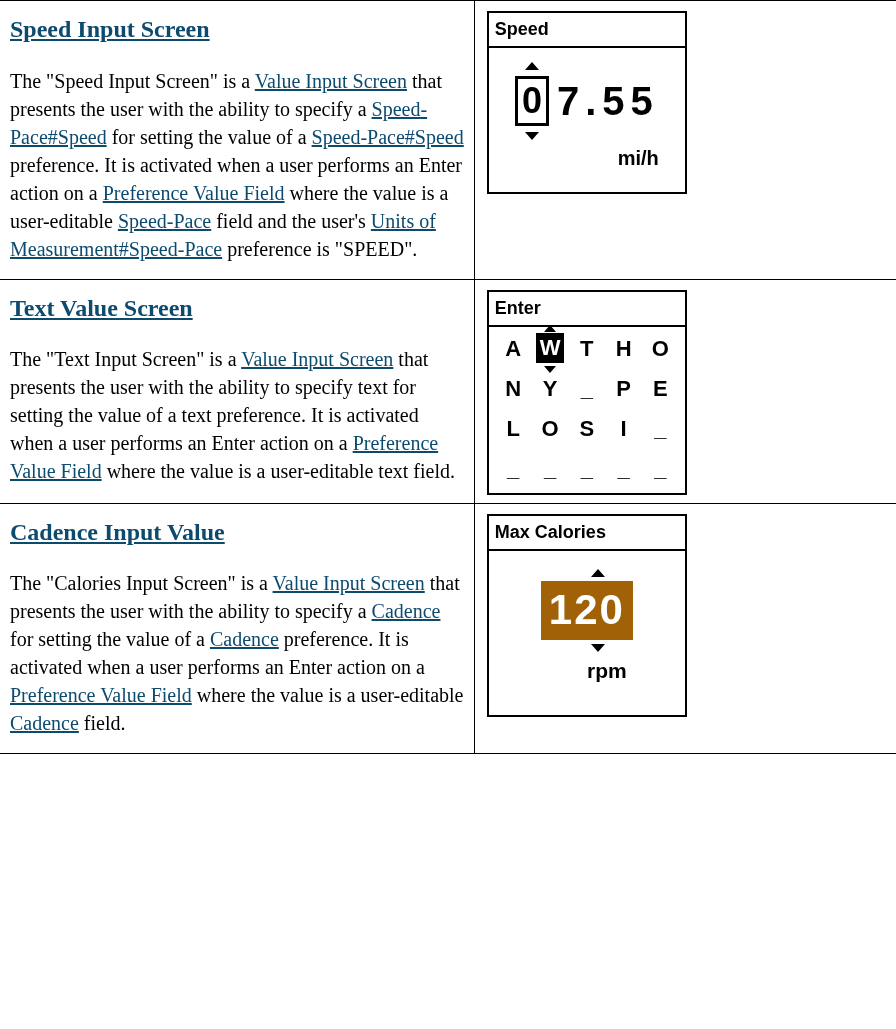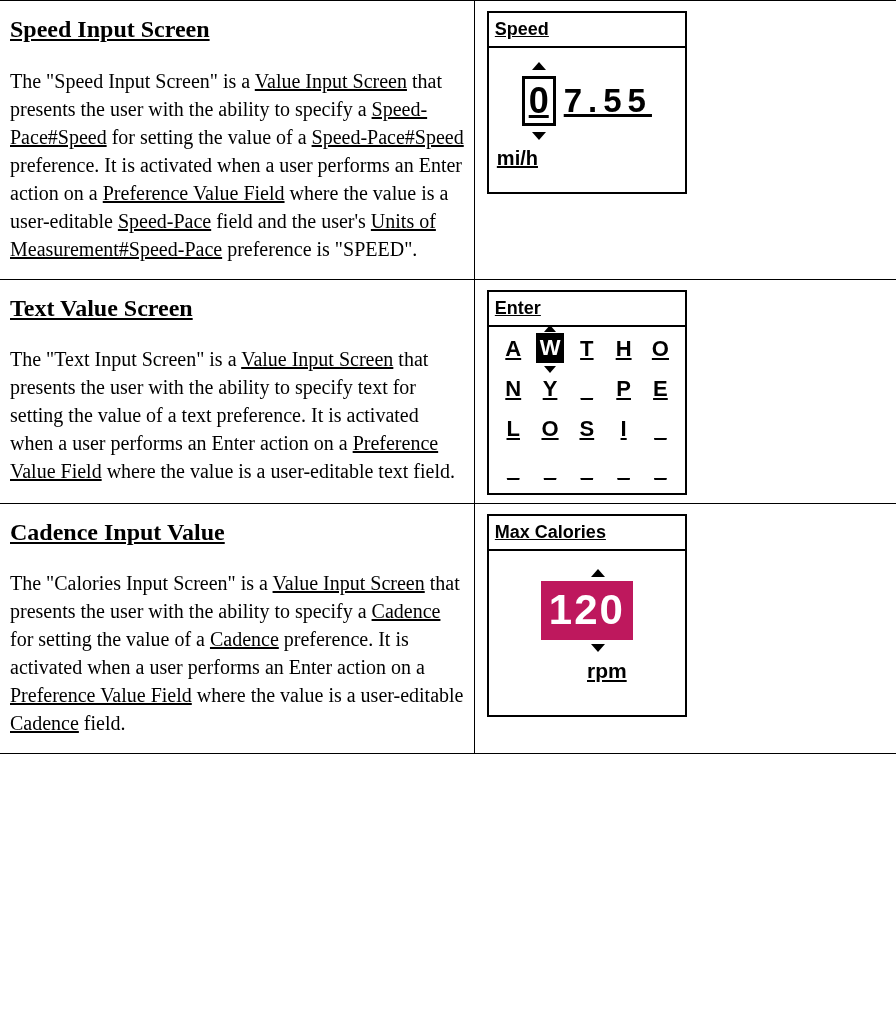--- a/index.html
+++ b/index.html
@@ -19,30 +19,29 @@
       border-left: none;
       padding: 8px 10px;
       vertical-align: top;
     }
     table.main > tbody > tr > td.desc-cell {
       width: 450px;
     }
     table.main > tbody > tr > td.img-cell {
       width: 400px;
       border-right: none;
-      text-decoration: underline;
     }
     h2 {
       font-size: 24px;
       font-weight: bold;
       margin: 4px 0 20px 0;
     }
     h2 a { text-decoration: underline; }
     a {
-      color: #000000;
+      color: #0c4a6e;
       text-decoration: underline;
     }
     p.desc {
       margin-bottom: 8px;
     }
     
     .device {
       width: 200px;
       border: 2px solid #000;
       font-family: Arial, Helvetica, sans-serif;
@@ -94,26 +93,27 @@
     .spinner-digit .box {
       border: 3px solid #000;
       font-size: 36px;
       font-weight: bold;
       text-align: center;
       line-height: 44px;
       height: 50px;
       background: #fff;
     }
     .speed-rest {
-      font-size: 33px;
+      font-size: 40px;
       font-weight: bold;
       letter-spacing: 6px;
       line-height: 50px;
     }
     .speed-unit {
+      text-align: right;
       font-size: 20px;
       font-weight: bold;
       margin-top: 18px;
       padding-right: 18px;
     }
 
     
     .char-grid {
       display: grid;
       grid-template-columns: repeat(5, 1fr);
@@ -143,21 +143,21 @@
 
     
     .cadence-body {
       padding-top: 30px;
       padding-bottom: 30px;
       text-align: center;
     }
     .cad-value-wrap { position: relative; display: inline-block; }
     .cad-value {
       display: inline-block;
-      background: #be185d;
+      background: #a16207;
       color: #fff;
       font-size: 42px;
       font-weight: bold;
       padding: 0 8px;
       letter-spacing: 2px;
     }
     .cad-arrow {
       position: absolute;
       right: 28px;
       width: 0; height: 0;

